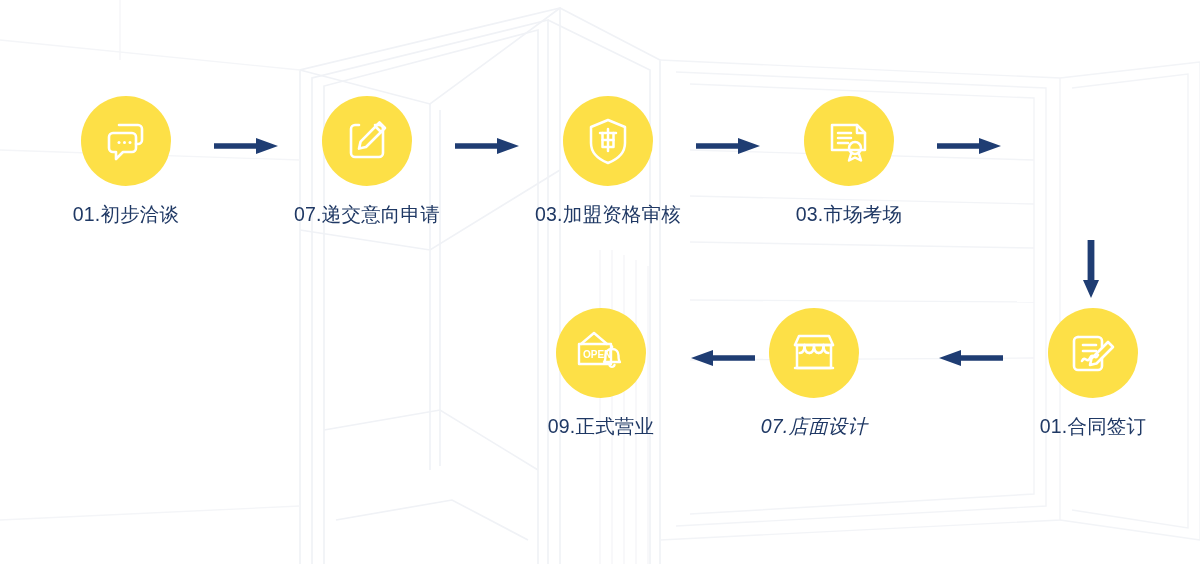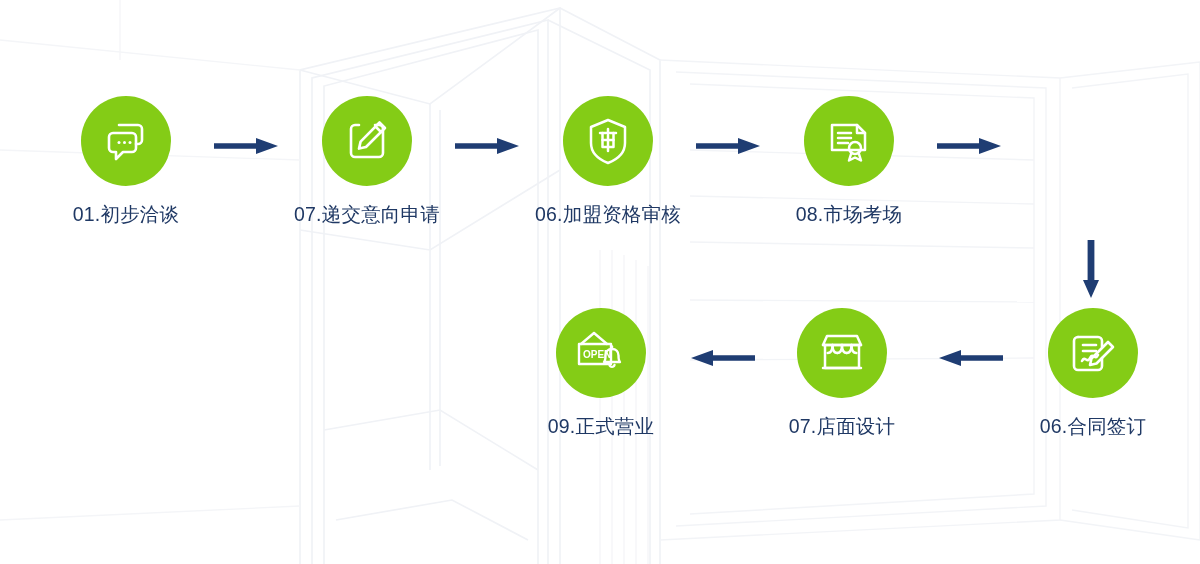--- a/index.html
+++ b/index.html
@@ -35,21 +35,21 @@
   .step-node {
     position: absolute;
     width: 180px;
     text-align: center;
   }
 
   .step-circle {
     width: 90px;
     height: 90px;
     border-radius: 50%;
-    background: #84cc16;
+    background: #fde047;
     margin: 0 auto;
     display: flex;
     align-items: center;
     justify-content: center;
     box-sizing: border-box;
   }
 
   .step-circle svg {
     display: block;
   }
@@ -163,58 +163,58 @@
         <svg width="50" height="52" viewBox="0 0 50 52" fill="none" stroke="#ffffff" stroke-width="2.5" stroke-linecap="round" stroke-linejoin="round">
           <path d="M25 5 L42 12 v16 c0 10 -8 16.5 -17 20 -9 -3.5 -17 -10 -17 -20 v-16 z"></path>
           <path d="M17 18 h16"></path>
           <path d="M25 14 v4"></path>
           <path d="M19.5 18 v14 h11 v-14"></path>
           <path d="M19.5 25 h11"></path>
           <path d="M25 20 v16"></path>
         </svg>
       </span>
     </div>
-    <div class="step-label">06.加盟资格审核</div>
+    <div class="step-label">03.加盟资格审核</div>
   </div>
 
   <div class="step-node" style="left:759px; top:96px;">
     <div class="step-circle">
       <span>
         <svg width="52" height="52" viewBox="0 0 52 52" fill="none" stroke="#ffffff" stroke-width="2.5" stroke-linecap="round" stroke-linejoin="round">
           <path d="M9 10 h25 l8 8 v17 h-33 z"></path>
           <path d="M34 10 v8 h8"></path>
           <path d="M15 18 h13"></path>
           <path d="M15 23 h13"></path>
           <path d="M15 28 h10"></path>
           <circle cx="32" cy="33" r="6"></circle>
           <path d="M28.5 37.5 l-2.5 8 6 -3 6 3 -2.5 -8"></path>
         </svg>
       </span>
     </div>
-    <div class="step-label">08.市场考场</div>
+    <div class="step-label">03.市场考场</div>
   </div>
 
 
   <div class="step-node" style="left:1003px; top:308px;">
     <div class="step-circle">
       <span>
         <svg width="50" height="50" viewBox="0 0 50 50" fill="none" stroke="#ffffff" stroke-width="2.6" stroke-linecap="round" stroke-linejoin="round">
           <path d="M10 9 h20 a4 4 0 0 1 4 4 v6"></path>
           <path d="M34 30 v8 a4 4 0 0 1 -4 4 h-20 a4 4 0 0 1 -4 -4 v-25 a4 4 0 0 1 4 -4"></path>
           <path d="M15 17 h13"></path>
           <path d="M15 23 h13"></path>
           <path d="M14 33 c3 -6 5 3 8 -3 3 -6 5 3 8 -3"></path>
           <path d="M40 14 l5 5 -16.5 16.5 -6.5 1.5 1.5 -6.5 z"></path>
         </svg>
       </span>
     </div>
-    <div class="step-label">06.合同签订</div>
-  </div>
-
-  <div class="step-node" style="left:752px; top:308px;">
+    <div class="step-label">01.合同签订</div>
+  </div>
+
+  <div class="step-node" style="left:724px; top:308px;font-style:italic;">
     <div class="step-circle">
       <span>
         <svg width="52" height="48" viewBox="0 0 52 48" fill="none" stroke="#ffffff" stroke-width="2.5" stroke-linecap="round" stroke-linejoin="round">
           <path d="M7 16 L11 7 h30 l4 9 z"></path>
           <path d="M7 16 h38"></path>
           <path d="M9 16 v23 h34 v-23"></path>
           <path d="M7 39 h38"></path>
           <path d="M16.5 16 c0 5 -1.6 8 -4.8 8"></path>
           <path d="M16.5 16 c0 5 1.6 8 4.8 8"></path>
           <path d="M26 16 c0 5 -1.6 8 -4.7 8"></path>

